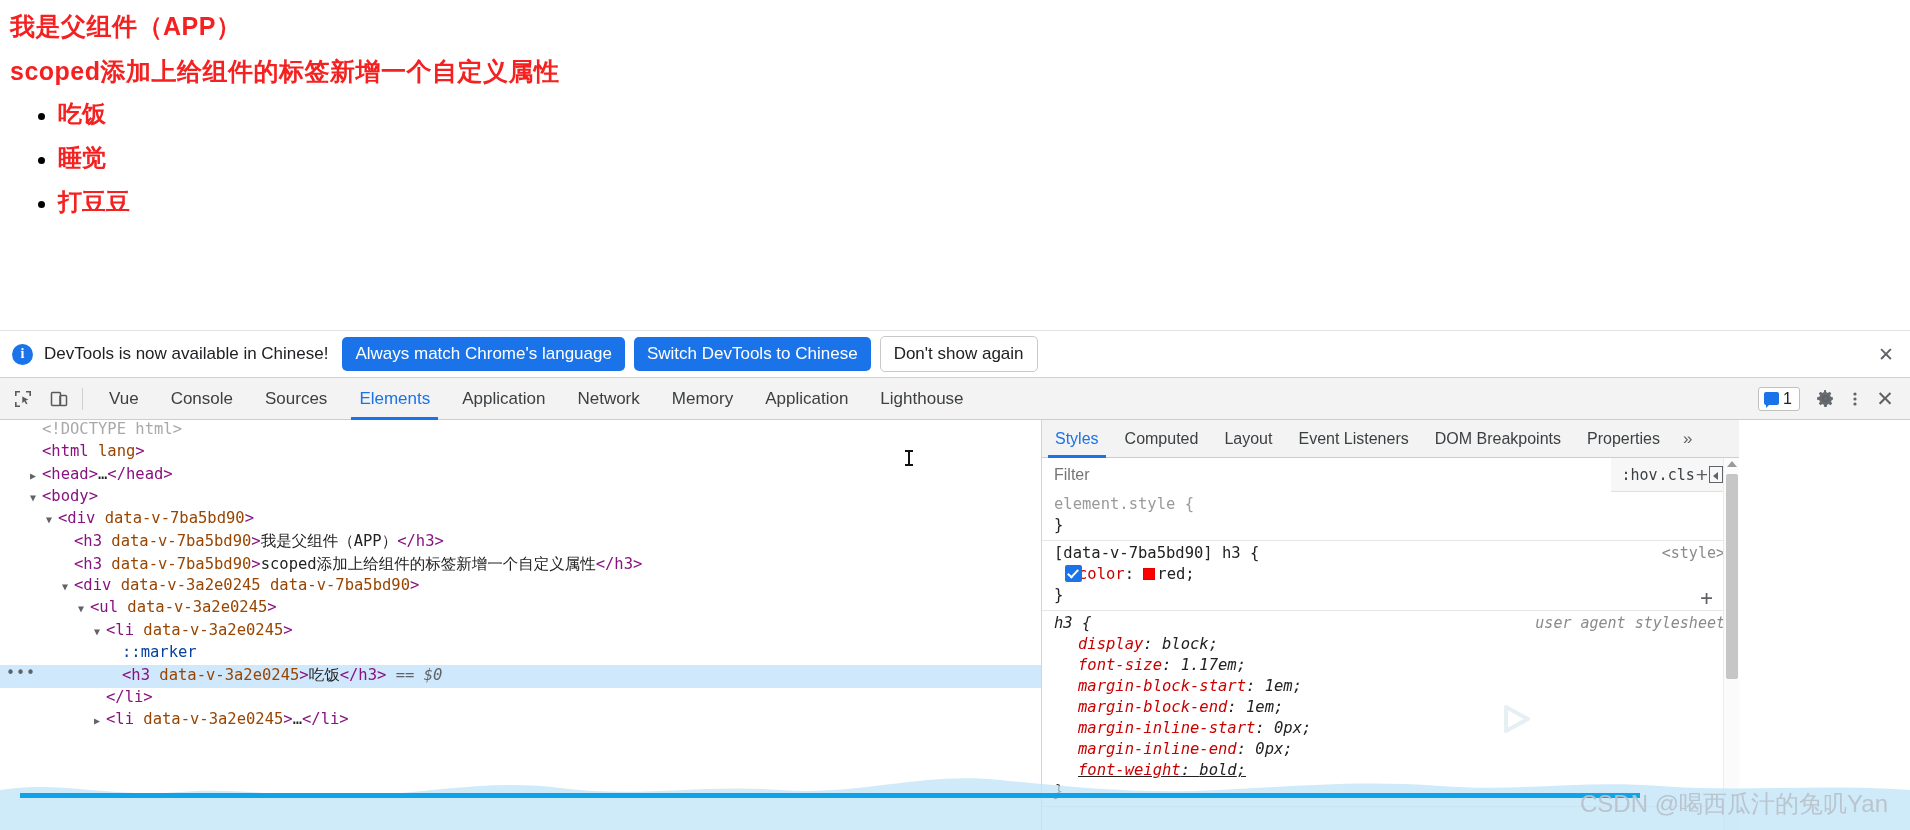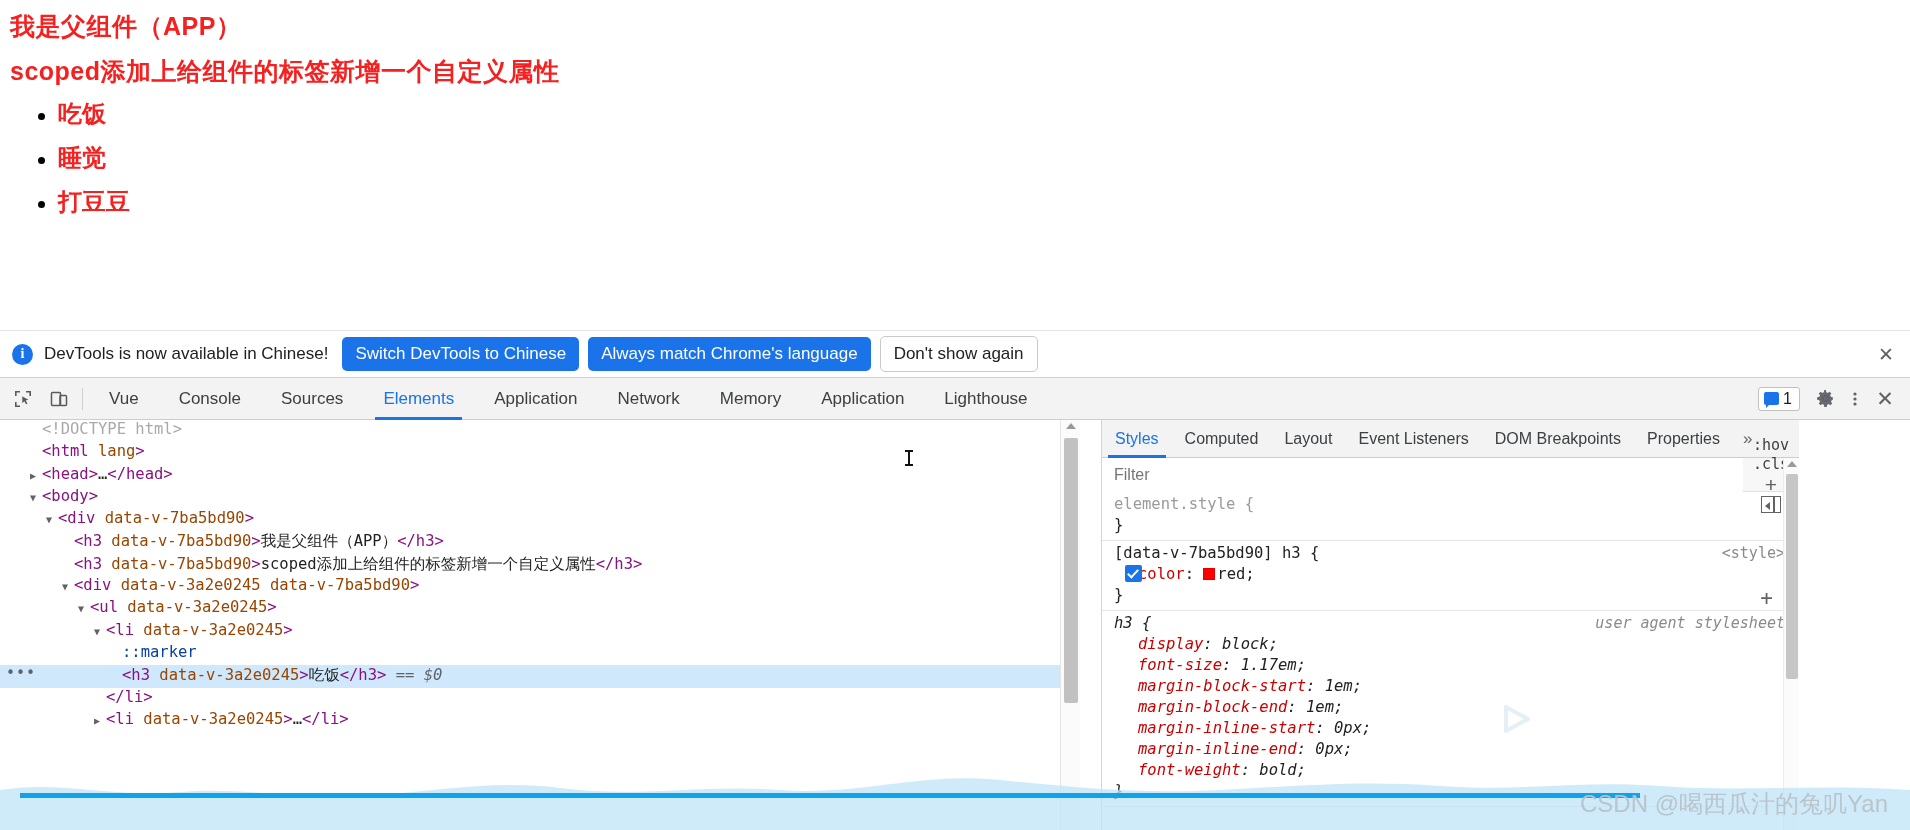--- a/index.html
+++ b/index.html
@@ -118,21 +118,21 @@
   .dom-scroll .arrow-up {
     position:absolute; top:3px; left:5px; width:0;height:0;
     border-left:5px solid transparent;border-right:5px solid transparent;border-bottom:6px solid #9a9a9a;
   }
   .dom-scroll .thumb {
     position:absolute; top:18px; left:3px; width:14px; height:265px; background:#c1c1c1; border-radius:2px;
   }
 
   
   .styles-panel {
-    position:absolute; left:1101px; top:420px; width:698px; height:410px;
+    position:absolute; left:1041px; top:420px; width:698px; height:410px;
     background:#ffffff; border-left:1px solid #d4d4d4; overflow:hidden;
   }
   .styles-tabbar {
     height:38px; border-bottom:1px solid #cdcdcd; display:flex; align-items:center; background:#f3f3f3;
   }
   .st-tab {
     font-size:16px; color:#3c4043; padding:0 13px; height:38px; line-height:38px; cursor:pointer;
     white-space:nowrap; position:relative;
   }
   .st-tab.active { color:#1a73e8; }
@@ -140,21 +140,21 @@
     content:""; position:absolute; left:6px; right:6px; bottom:0; height:3px; background:#1a73e8;
   }
   .st-more { font-size:17px; color:#5f6368; padding:0 10px; cursor:pointer; }
   .styles-filterbar {
     height:34px; display:flex; align-items:center; border-bottom:1px solid #e0e0e0; background:#f7f7f7;
   }
   .filter-input {
     flex:1; border:none; outline:none; background:#fff; height:34px;
     font-size:16px; color:#5f6368; padding:0 12px; font-family:"Liberation Sans", sans-serif;
   }
-  .filter-tools { display:flex; align-items:center; gap:1px; padding:0 10px; white-space:nowrap;flex-direction:column; }
+  .filter-tools { display:flex; align-items:center; gap:1px; padding:0 10px; white-space:nowrap; }
   .ft-txt { font-family:"DejaVu Sans Mono", monospace; font-size:15px; color:#3c4043; cursor:pointer; }
   .ft-plus { font-size:21px; color:#5f6368; cursor:pointer; line-height:1; }
   .ft-box { width:20px;height:17px;border:1.5px solid #5f6368;position:relative;cursor:pointer; }
   .ft-box::before{content:"";position:absolute;right:5px;top:0;bottom:0;width:1.5px;background:#5f6368;}
   .ft-box::after{content:"";position:absolute;left:3px;top:4.5px;width:0;height:0;
     border-top:4px solid transparent;border-bottom:4px solid transparent;border-right:5px solid #5f6368;}
 
   .css-area { position:relative; font-family:"DejaVu Sans Mono", monospace; font-size:15.5px; color:#222; }
   .css-block { padding:3px 10px 3px 12px; border-bottom:1px solid #e6e6e6; position:relative; }
   .css-line { height:21px; white-space:nowrap; }
@@ -227,41 +227,41 @@
         <li>
           <span class="bullet"></span>
           <span class="li-text" style="color: rgb(245, 32, 32);">打豆豆</span>
         </li>
       </ul>
   </div>
 
   <div class="notif-bar">
     <div class="info-icon">i</div>
     <span class="notif-text">DevTools is now available in Chinese!</span>
+    <button class="btn-primary">Always match Chrome's language</button>
     <button class="btn-primary">Switch DevTools to Chinese</button>
-    <button class="btn-primary">Always match Chrome's language</button>
     <button class="btn-secondary">Don't show again</button>
     <div class="notif-close">✕</div>
   </div>
 
   <div class="dt-tabbar">
     <div class="dt-toolicon">
       <svg width="20" height="20" viewBox="0 0 20 20">
         <path d="M2 2h5v1.6H3.6V7H2V2zm11 0h5v5h-1.6V3.6H13V2zM2 13h1.6v3.4H7V18H2v-5z" fill="#5a5a5a"></path>
         <path d="M9 7.2l6.4 3.6-2.8.7 1.9 3-1.4.8-1.8-3-2 1.9V7.2z" fill="#5a5a5a"></path>
       </svg>
     </div>
     <div class="dt-toolicon">
       <svg width="20" height="20" viewBox="0 0 20 20">
         <rect x="2.5" y="3.5" width="9" height="13" rx="1" fill="none" stroke="#5a5a5a" stroke-width="1.5"></rect>
         <rect x="11" y="6.5" width="6.5" height="10" rx="1" fill="none" stroke="#5a5a5a" stroke-width="1.5"></rect>
       </svg>
     </div>
     <div class="dt-sep"></div>
-    <div id="dt-tabs" style="display:flex;gap:8px;">
+    <div id="dt-tabs" style="display:flex;">
         <div class="dt-tab">Vue</div>
         <div class="dt-tab">Console</div>
         <div class="dt-tab">Sources</div>
         <div class="dt-tab active">Elements</div>
         <div class="dt-tab">Application</div>
         <div class="dt-tab">Network</div>
         <div class="dt-tab">Memory</div>
         <div class="dt-tab">Application</div>
         <div class="dt-tab">Lighthouse</div>
       </div>
@@ -341,21 +341,21 @@
           <div class="css-line" style="position: relative;"><span class="">}</span><span class="plus-right">+</span></div>
         </div>
         <div class="css-block">
           <div class="css-line"><span class="sel-plain" style="font-style: italic;">h3 {</span><span class="origin ital">user agent stylesheet</span></div>
           <div class="css-line" style="position: relative;"><span class="prop ua">display</span><span style="font-style: italic;">: </span><span class="val" style="font-style: italic;">block</span><span style="font-style: italic;">;</span></div>
           <div class="css-line" style="position: relative;"><span class="prop ua">font-size</span><span style="font-style: italic;">: </span><span class="val" style="font-style: italic;">1.17em</span><span style="font-style: italic;">;</span></div>
           <div class="css-line" style="position: relative;"><span class="prop ua">margin-block-start</span><span style="font-style: italic;">: </span><span class="val" style="font-style: italic;">1em</span><span style="font-style: italic;">;</span></div>
           <div class="css-line" style="position: relative;"><span class="prop ua">margin-block-end</span><span style="font-style: italic;">: </span><span class="val" style="font-style: italic;">1em</span><span style="font-style: italic;">;</span></div>
           <div class="css-line" style="position: relative;"><span class="prop ua">margin-inline-start</span><span style="font-style: italic;">: </span><span class="val" style="font-style: italic;">0px</span><span style="font-style: italic;">;</span></div>
           <div class="css-line" style="position: relative;"><span class="prop ua">margin-inline-end</span><span style="font-style: italic;">: </span><span class="val" style="font-style: italic;">0px</span><span style="font-style: italic;">;</span></div>
-          <div class="css-line" style="position: relative;"><span class="prop ua">font-weight</span><span style="font-style: italic;">: </span><span class="val" style="font-style: italic;">bold</span><span style="font-style: italic;">;</span></div>
+          <div class="css-line" style="position: relative; text-decoration: underline;"><span class="prop ua">font-weight</span><span style="font-style: italic;">: </span><span class="val" style="font-style: italic;">bold</span><span style="font-style: italic;">;</span></div>
           <div class="css-line" style="position: relative;"><span class="" style="font-style: italic;">}</span></div>
         </div>
       </div>
 
     <div class="styles-scroll">
       <div class="arrow-up"></div>
       <div class="thumb"></div>
     </div>
   </div>
 

